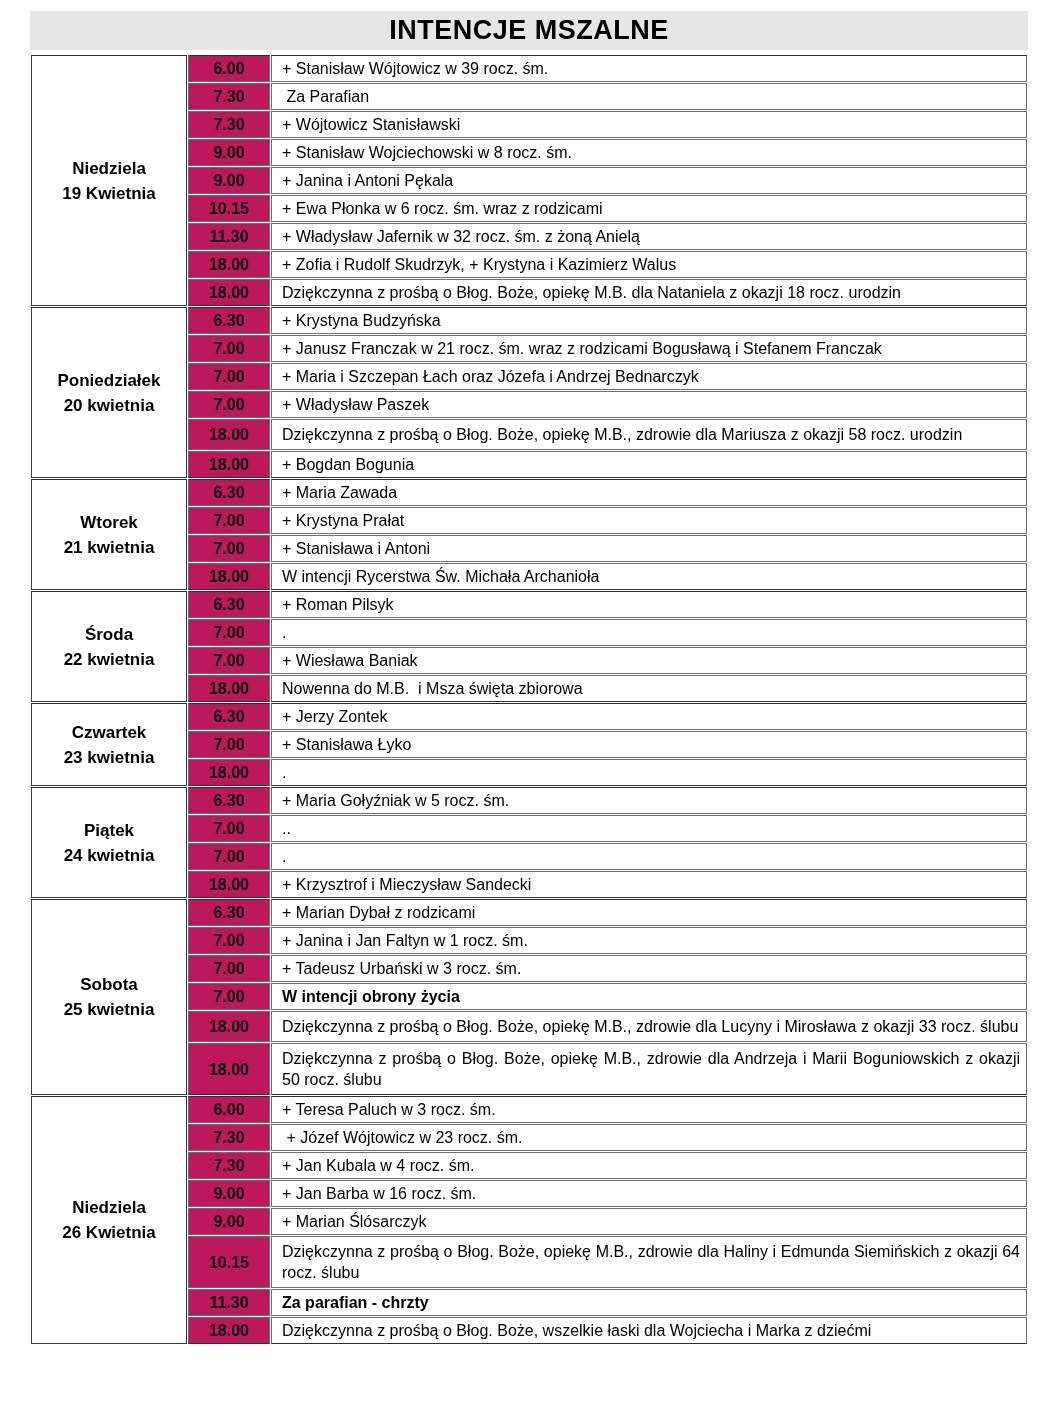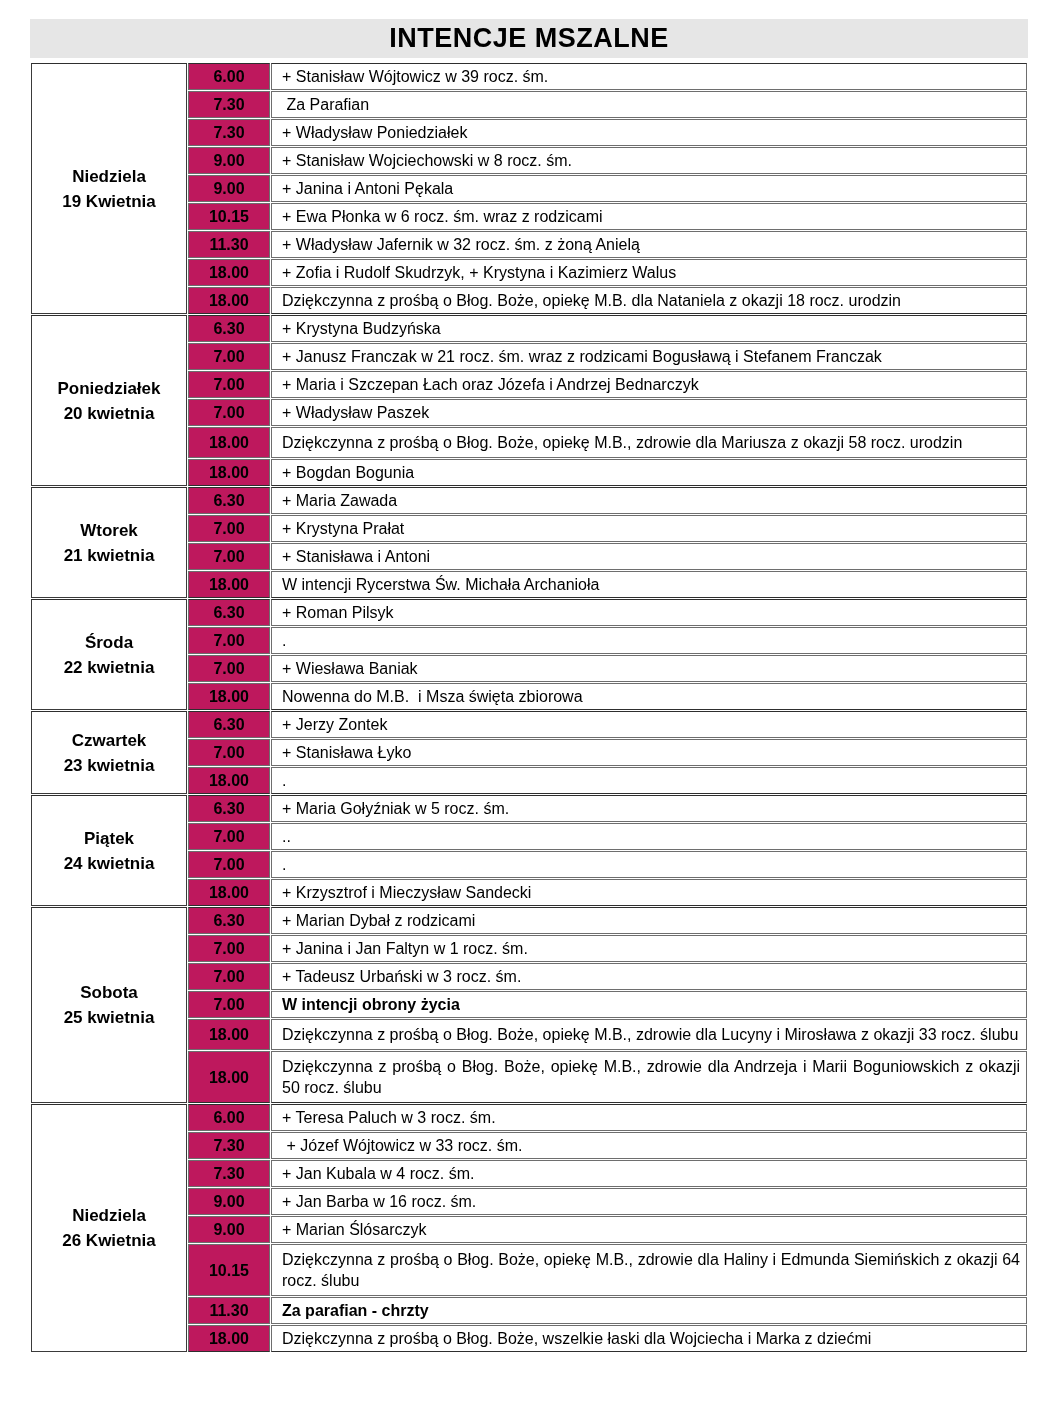--- a/index.html
+++ b/index.html
@@ -5,21 +5,21 @@
   html, body {
     margin: 0;
     padding: 0;
     background: #ffffff;
     color: #000000;
     font-family: "Liberation Sans", sans-serif;
   }
   .page {
     width: 1041px;
     box-sizing: border-box;
-    padding: 19px 11px 16px 30px;
+    padding: 11px 11px 16px 30px;
     background: #ffffff;
   }
   .title-bar {
     width: 998px;
     box-sizing: border-box;
     height: 39px;
     background: #e6e6e6;
     text-align: center;
     font-weight: bold;
     font-size: 27px;
@@ -97,21 +97,21 @@
           </td>
           <td class="time-cell">6.00</td>
           <td class="intention-cell">+ Stanisław Wójtowicz w 39 rocz. śm.</td>
         </tr>
         <tr>
           <td class="time-cell">7.30</td>
           <td class="intention-cell"> Za Parafian</td>
         </tr>
         <tr>
           <td class="time-cell">7.30</td>
-          <td class="intention-cell">+ Władysław Poniedziałek</td>
+          <td class="intention-cell">+ Wójtowicz Stanisławski</td>
         </tr>
         <tr>
           <td class="time-cell">9.00</td>
           <td class="intention-cell">+ Stanisław Wojciechowski w 8 rocz. śm.</td>
         </tr>
         <tr>
           <td class="time-cell">9.00</td>
           <td class="intention-cell">+ Janina i Antoni Pękala</td>
         </tr>
         <tr>
@@ -265,21 +265,21 @@
         <tr class="group-first">
           <td class="day-cell" rowspan="8">
             <div>Niedziela</div>
             <div>26 Kwietnia</div>
           </td>
           <td class="time-cell">6.00</td>
           <td class="intention-cell">+ Teresa Paluch w 3 rocz. śm.</td>
         </tr>
         <tr>
           <td class="time-cell">7.30</td>
-          <td class="intention-cell"> + Józef Wójtowicz w 33 rocz. śm.</td>
+          <td class="intention-cell"> + Józef Wójtowicz w 23 rocz. śm.</td>
         </tr>
         <tr>
           <td class="time-cell">7.30</td>
           <td class="intention-cell">+ Jan Kubala w 4 rocz. śm.</td>
         </tr>
         <tr>
           <td class="time-cell">9.00</td>
           <td class="intention-cell">+ Jan Barba w 16 rocz. śm.</td>
         </tr>
         <tr>

